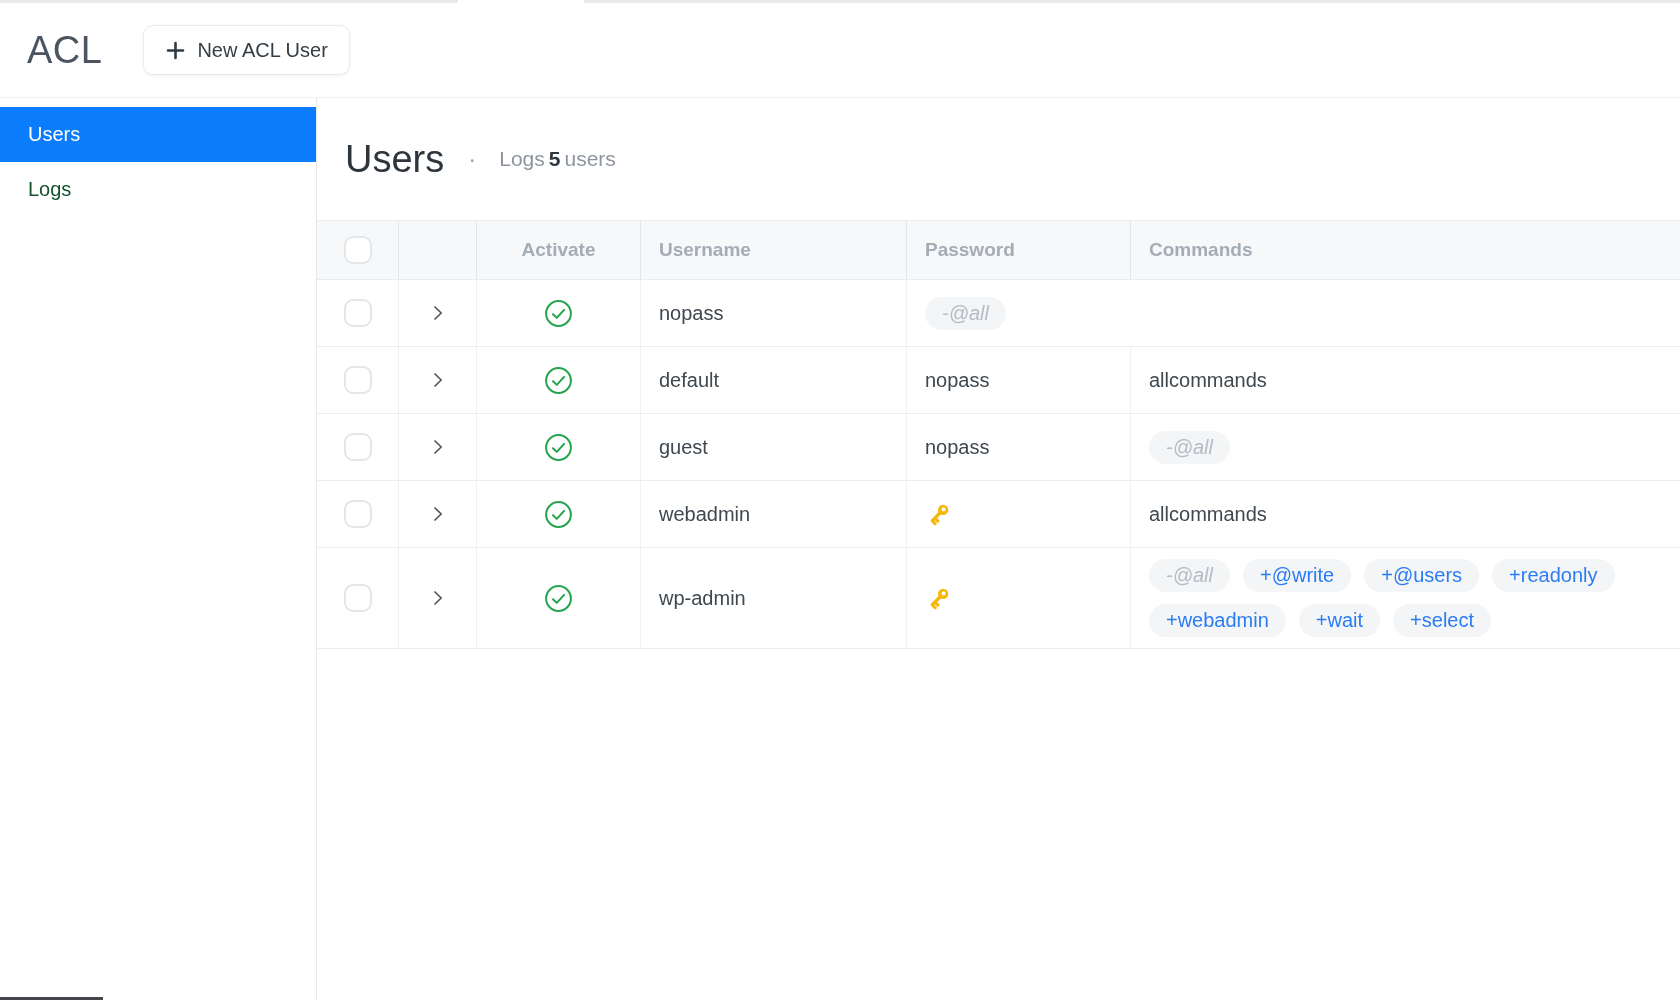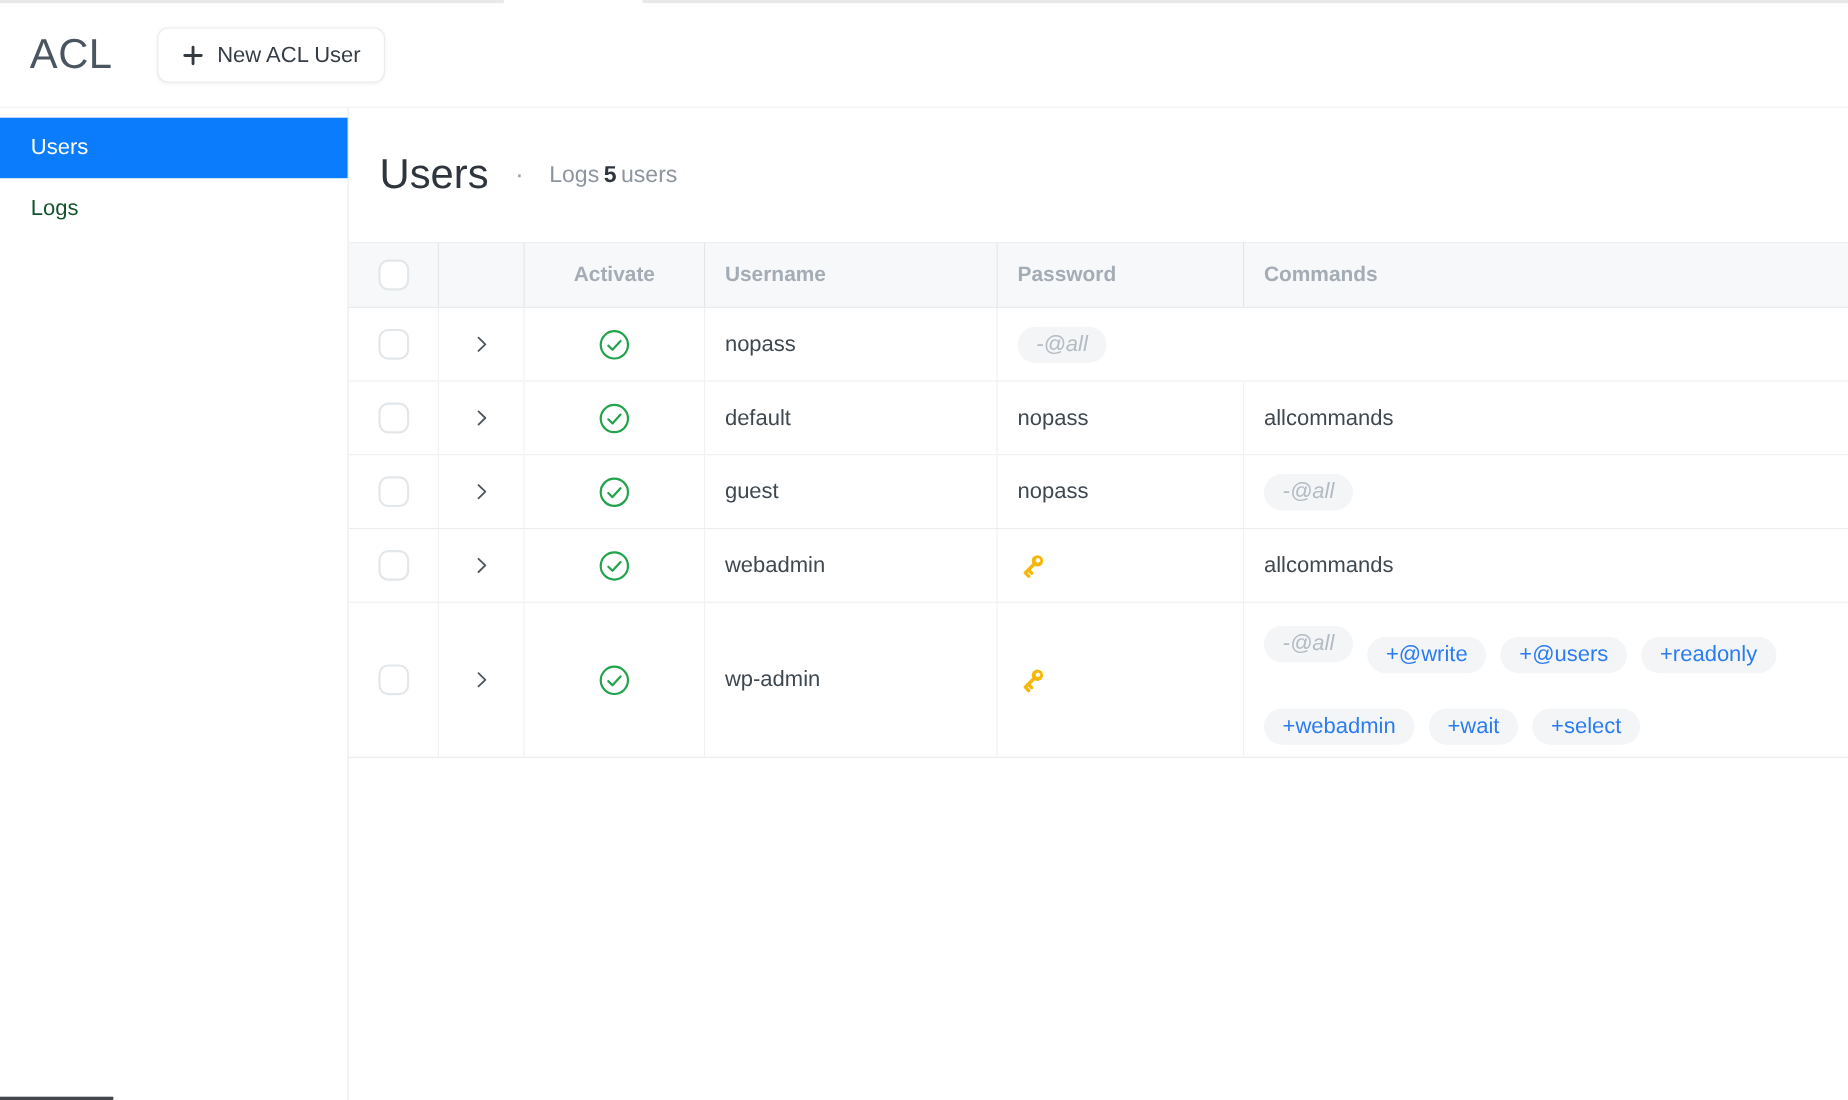--- a/index.html
+++ b/index.html
@@ -52,21 +52,21 @@
   .td.pad { padding-left:18px; }
 
   .checkbox { width:28px; height:28px; border:2px solid #e4e7ea; border-radius:9px; background:#fff; cursor:pointer; }
   .expand-btn { width:34px; height:34px; display:flex; align-items:center; justify-content:center; cursor:pointer; }
 
   .chips { display:flex; flex-wrap:wrap; align-items:center; width:560px;
            row-gap:12px; column-gap:13px; padding:11px 0 11px 18px; }
   .chip { height:33px; display:inline-flex; align-items:center; padding:0 17px;
           border-radius:17px; background:#f3f5f7; font-size:20px; white-space:nowrap; }
   .chip.muted { color:#b4bbc4;font-style:italic; }
-  .chip.rule { color:#2b7cf2;margin-top:20px; }
+  .chip.rule { color:#2b7cf2; }
   .cmd-plain { font-size:20px; color:#3f474f; }
 
   
   .bottom-dark { position:absolute; left:0; bottom:0; width:103px; height:3px; background:#43474b; }
 </style>
 </head>
 <body>
 
 <div class="stage">
 

